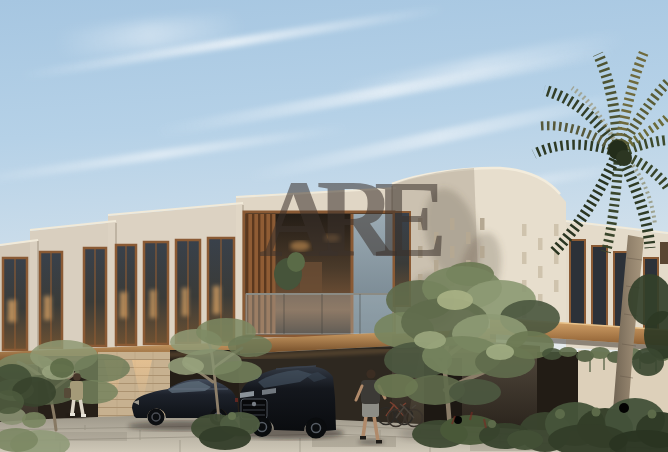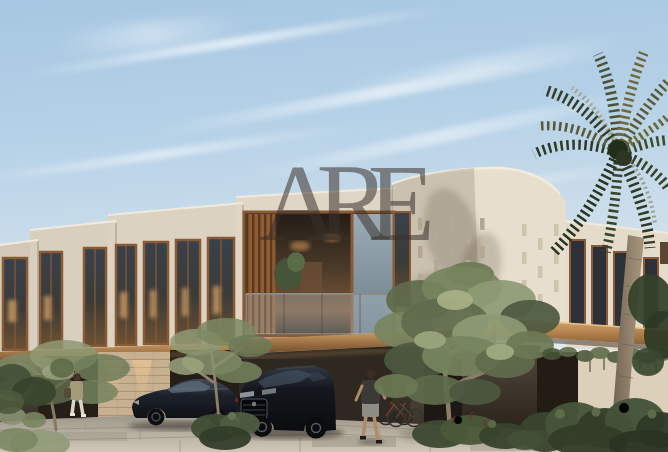--- a/index.html
+++ b/index.html
@@ -12,23 +12,23 @@
       filter:blur(2.5px);}
   .c1{left:18px;top:38px;width:430px;height:9px;transform:rotate(-9deg);opacity:.85;}
   .c2{left:150px;top:86px;width:470px;height:12px;transform:rotate(-10deg);opacity:.7;}
   .c3{left:-30px;top:150px;width:380px;height:9px;transform:rotate(-8deg);opacity:.65;}
   .c4{left:240px;top:130px;width:400px;height:13px;transform:rotate(-12deg);opacity:.6;}
   .c5{left:40px;top:213px;width:280px;height:8px;transform:rotate(-7deg);opacity:.5;}
   .c6{left:330px;top:58px;width:300px;height:16px;transform:rotate(-11deg);opacity:.5;filter:blur(4px);}
   .c7{left:55px;top:22px;width:190px;height:26px;opacity:.5;filter:blur(6px);transform:rotate(-6deg);}
   .c8{left:420px;top:178px;width:210px;height:10px;transform:rotate(-9deg);opacity:.4;}
   .scene-svg{position:absolute;left:0;top:0;z-index:10;}
-  .watermark{position:absolute;left:259px;top:148px;z-index:60;
+  .watermark{position:absolute;left:259px;top:164px;z-index:60;
              font-family:"Liberation Serif",serif;font-size:110px;line-height:1;
-             letter-spacing:-0.2em;font-weight:400;color:rgba(58,50,44,0.55);
+             letter-spacing:-0.2em;font-weight:700;color:rgba(58,50,44,0.55);
              user-select:none;pointer-events:none;}
 </style>
 </head>
 <body>
 
 <div class="stage">
 
   <div class="sky">
     <div class="cl c1"></div>
     <div class="cl c2"></div>

